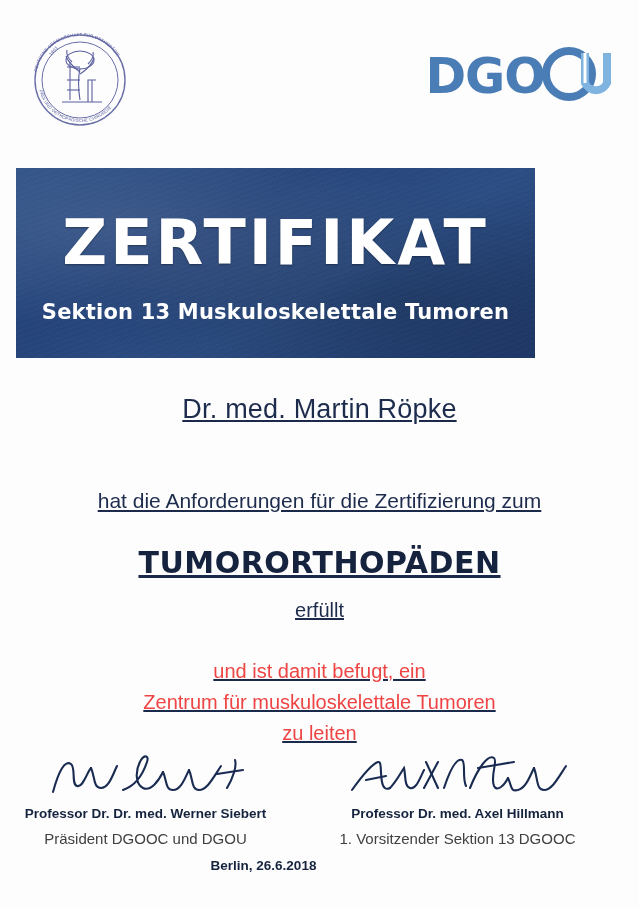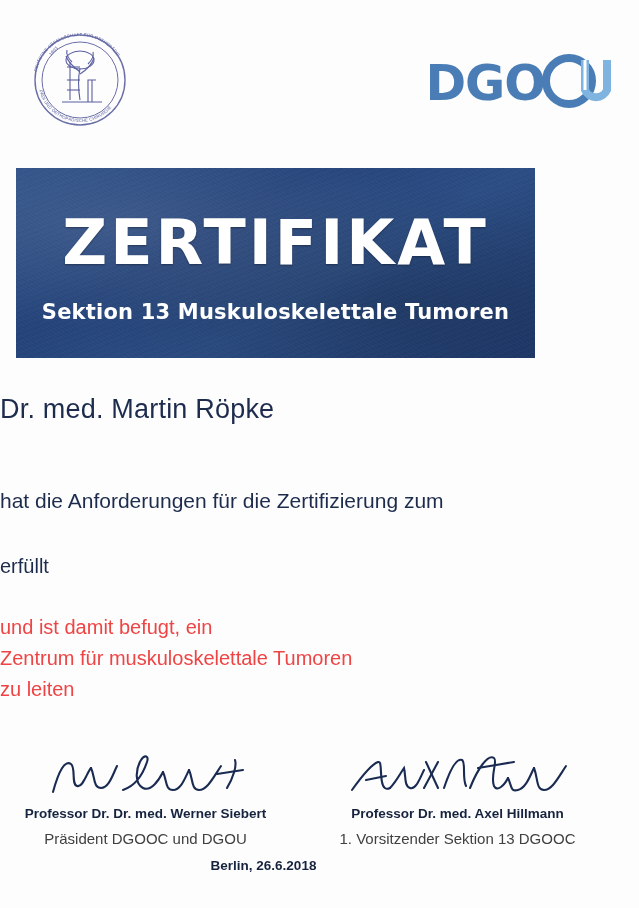--- a/index.html
+++ b/index.html
@@ -39,21 +39,20 @@
     height: 116px;
   }
 
   .dgou-logo {
     position: absolute;
     right: 28px;
     top: 48px;
     height: 56px;
     display: flex;
     align-items: center;
-    margin-top: 7px;
   }
   .dgou-logo .dgou-text {
     font-family: "DejaVu Sans", sans-serif;
     font-weight: bold;
     font-size: 49px;
     letter-spacing: -1px;
     color: #4a7db5;
     line-height: 1;
   }
 
@@ -101,21 +100,22 @@
     letter-spacing: 0.2px;
     margin-top: 26px;
   }
 
   
   .body-area {
     position: absolute;
     left: 0;
     top: 372px;
     width: 639px;
-    text-align: left;
+    text-align: center;
+    text-decoration: underline;
   }
   .recipient {
     font-size: 27px;
     font-weight: 400;
     color: #1d2c4d;
     margin-top: 22px;
     letter-spacing: 0.2px;
   }
   .line-1 {
     font-size: 21px;
@@ -126,21 +126,21 @@
     font-family: "DejaVu Sans", sans-serif;
     font-weight: bold;
     font-size: 30px;
     color: #15233f;
     margin-top: 32px;
     letter-spacing: 0.5px;
   }
   .line-2 {
     font-size: 20px;
     color: #1d2c4d;
-    margin-top: 42px;
+    margin-top: 19px;
   }
   .line-3 {
     font-size: 20px;
     color: #ef4444;
     margin-top: 34px;
     line-height: 1.55;
   }
 
   
   .signatures {
@@ -253,20 +253,21 @@
 
   <div class="band">
     <div class="noise"></div>
     <div class="band-title">ZERTIFIKAT</div>
     <div class="band-subtitle">Sektion 13 Muskuloskelettale Tumoren</div>
   </div>
 
   <div class="body-area">
     <div class="recipient">Dr. med. Martin Röpke</div>
     <div class="line-1">hat die Anforderungen für die Zertifizierung zum</div>
+    <div class="award">TUMORORTHOPÄDEN</div>
     <div class="line-2">erfüllt</div>
     <div class="line-3">
       <div>und ist damit befugt, ein</div>
       <div>Zentrum für muskuloskelettale Tumoren</div>
       <div>zu leiten</div>
     </div>
   </div>
 
   <div class="signatures">
 

